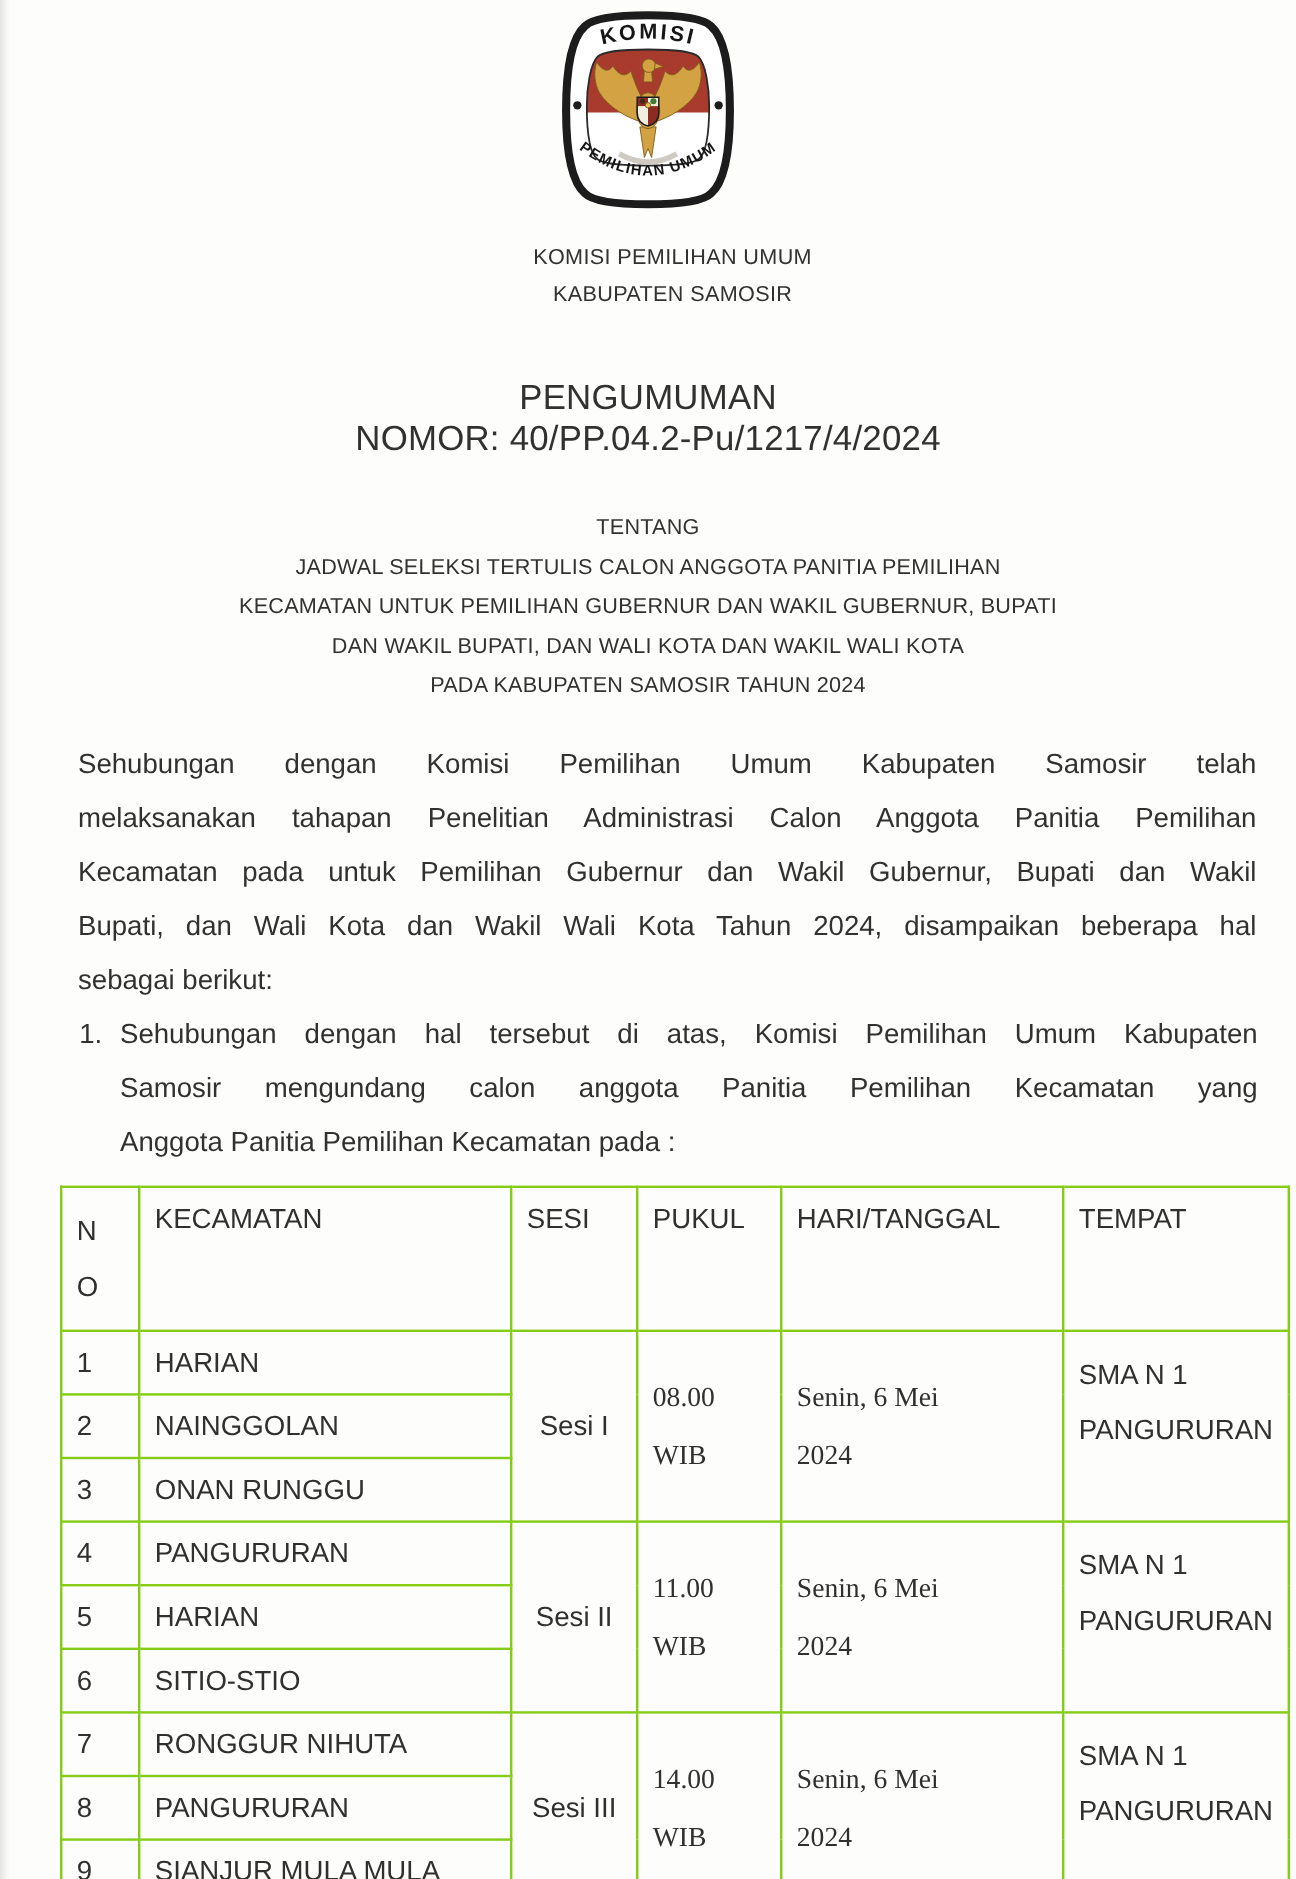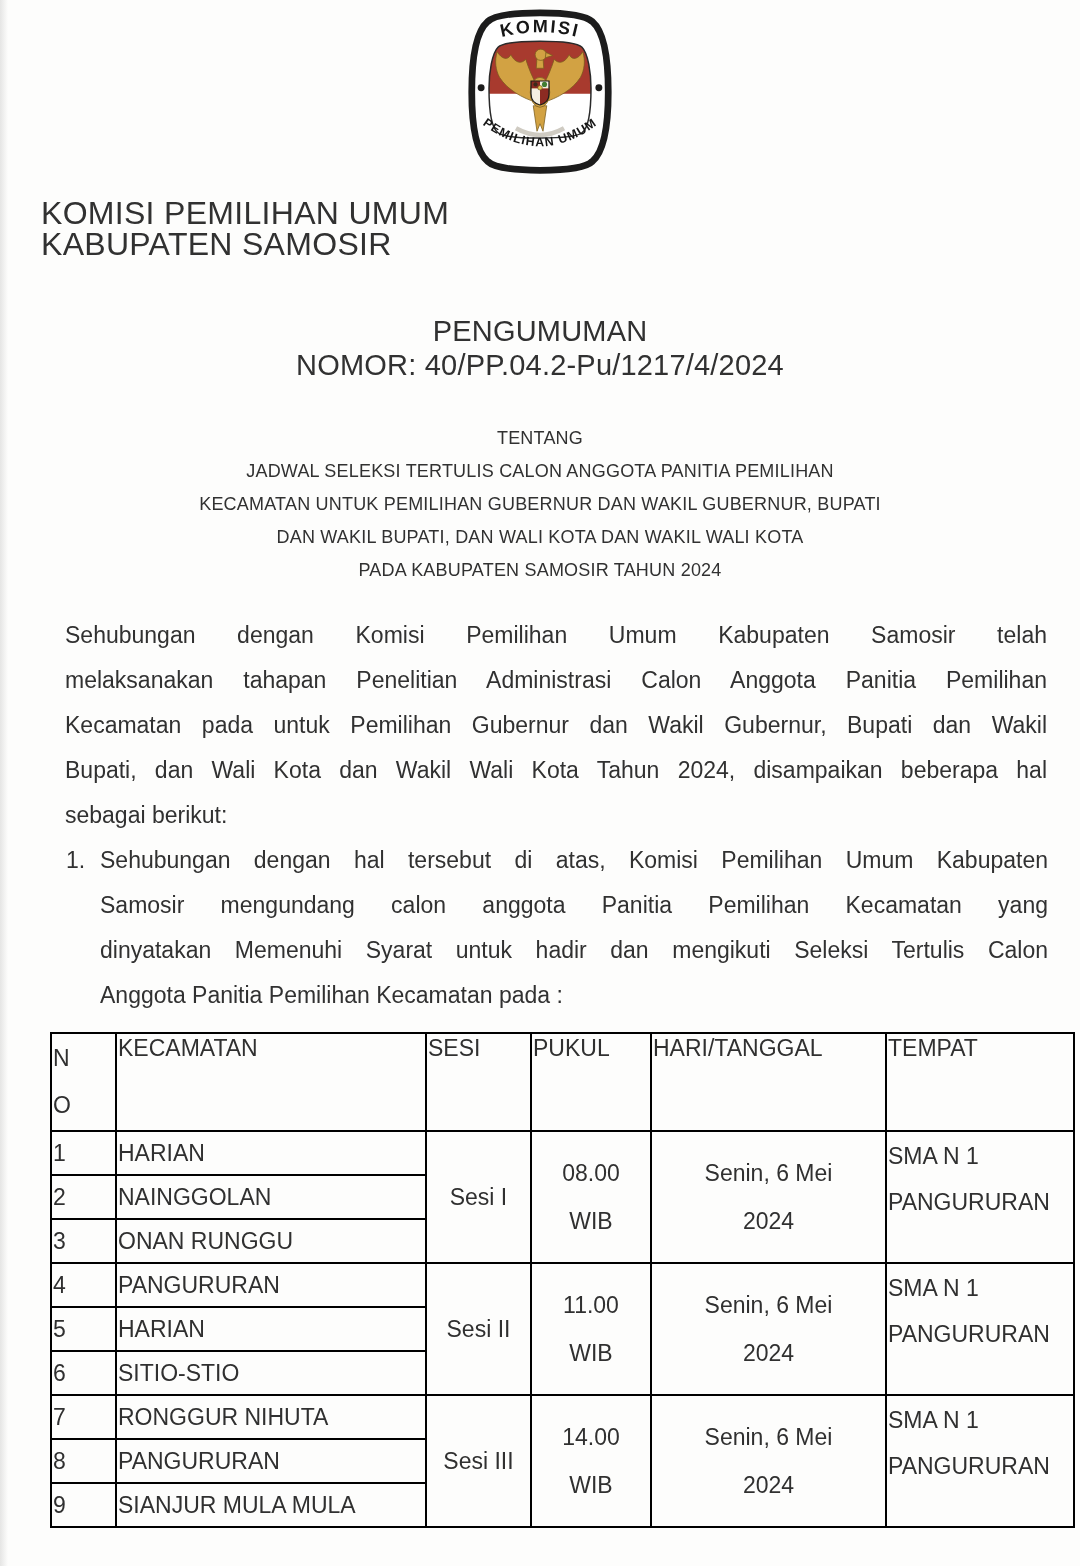--- a/index.html
+++ b/index.html
@@ -8,40 +8,40 @@
     background:#fdfdfc; overflow:hidden;
     font-family:"Liberation Sans","DejaVu Sans",sans-serif;
     color:#313131;
   }
   .page::before{ 
     content:""; position:absolute; left:0; top:0; bottom:0; width:8px;
     background:linear-gradient(to right, rgba(120,120,120,.18), rgba(120,120,120,0));
     pointer-events:none;
   }
   .logo-row { padding-top:8px; text-align:center; }
-  .org-block { margin-top:16px; text-align:left; font-size:32px; line-height:31px; letter-spacing:.3px;padding-left:41px; }
+  .org-block { margin-top:16px; text-align:center; font-size:18px; line-height:31px; letter-spacing:.3px;padding-left:41px; }
   .announce-block { margin-top:54px; text-align:center; font-size:29px; line-height:34px; letter-spacing:.2px; }
   .subject-block { margin-top:40px; text-align:center; font-size:18px; line-height:33px; letter-spacing:.2px; }
   .intro { margin:26px 0 0 65px; width:982px; font-size:23px; }
   .item { margin:0 0 0 66px; width:982px; font-size:23px; display:flex; }
   .item .marker { width:34px; flex:0 0 34px; line-height:45px; }
   .item .itext { flex:1; }
   .textline { line-height:45px; text-align:justify; text-align-last:justify; white-space:normal; }
   .textline.last { text-align-last:left; }
   .table-wrap { margin:14px 0 0 50px; }
   table.sched { border-collapse:collapse; table-layout:fixed; width:1023px; font-size:23px; color:#303030; }
-  table.sched th, table.sched td { border:2px solid #000000; padding:1px; }
+  table.sched th, table.sched td { border:2px solid #84cc16; padding:12px; }
   table.sched thead tr { height:90px; }
   table.sched tbody tr { height:44px; }
   th.h { font-weight:normal; vertical-align:top; text-align:left; padding:8px 4px 0 12px; }
   .no-head { display:inline-block; width:24px; word-break:break-all; line-height:2.05; }
   td.no { text-align:left; padding-left:20px; }
   td.kec { text-align:left; padding-left:14px; }
   td.sesi { text-align:center; vertical-align:middle; }
-  td.mid2 { text-align:center; vertical-align:middle; }
+  td.mid2 { vertical-align:middle;font-family:Liberation Serif, serif; }
   td.mid2 div { line-height:48px; }
   td.tempat { vertical-align:top; text-align:left; padding:4px 0 0 12px; }
   td.tempat div { line-height:46px; }
 </style>
 </head>
 <body>
 
 <div class="page">
 
   <div class="logo-row">
@@ -122,21 +122,20 @@
     <div class="textline">Kecamatan pada untuk Pemilihan Gubernur dan Wakil Gubernur, Bupati dan Wakil</div>
     <div class="textline">Bupati, dan Wali Kota dan Wakil Wali Kota Tahun 2024, disampaikan beberapa hal</div>
     <div class="textline last">sebagai berikut:</div>
   </div>
 
   <div class="item">
     <div class="marker">1.</div>
     <div class="itext">
       <div class="textline">Sehubungan dengan hal tersebut di atas, Komisi Pemilihan Umum Kabupaten</div>
       <div class="textline">Samosir mengundang calon anggota Panitia Pemilihan Kecamatan yang</div>
-      <div class="textline">dinyatakan Memenuhi Syarat untuk hadir dan mengikuti Seleksi Tertulis Calon</div>
       <div class="textline last">Anggota Panitia Pemilihan Kecamatan pada :</div>
     </div>
   </div>
 
   <div class="table-wrap">
     <table class="sched">
       <colgroup>
         <col style="width:65px">
           <col style="width:310px">
           <col style="width:105px">

